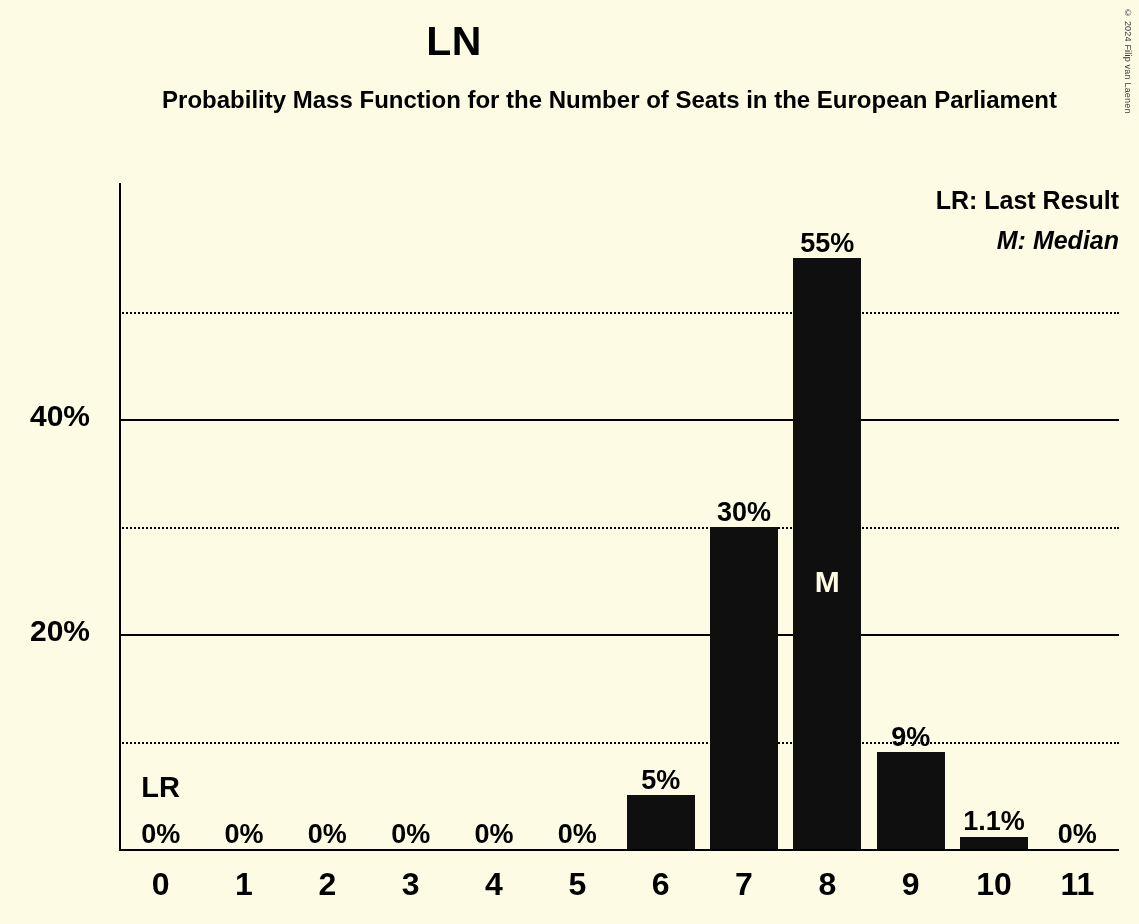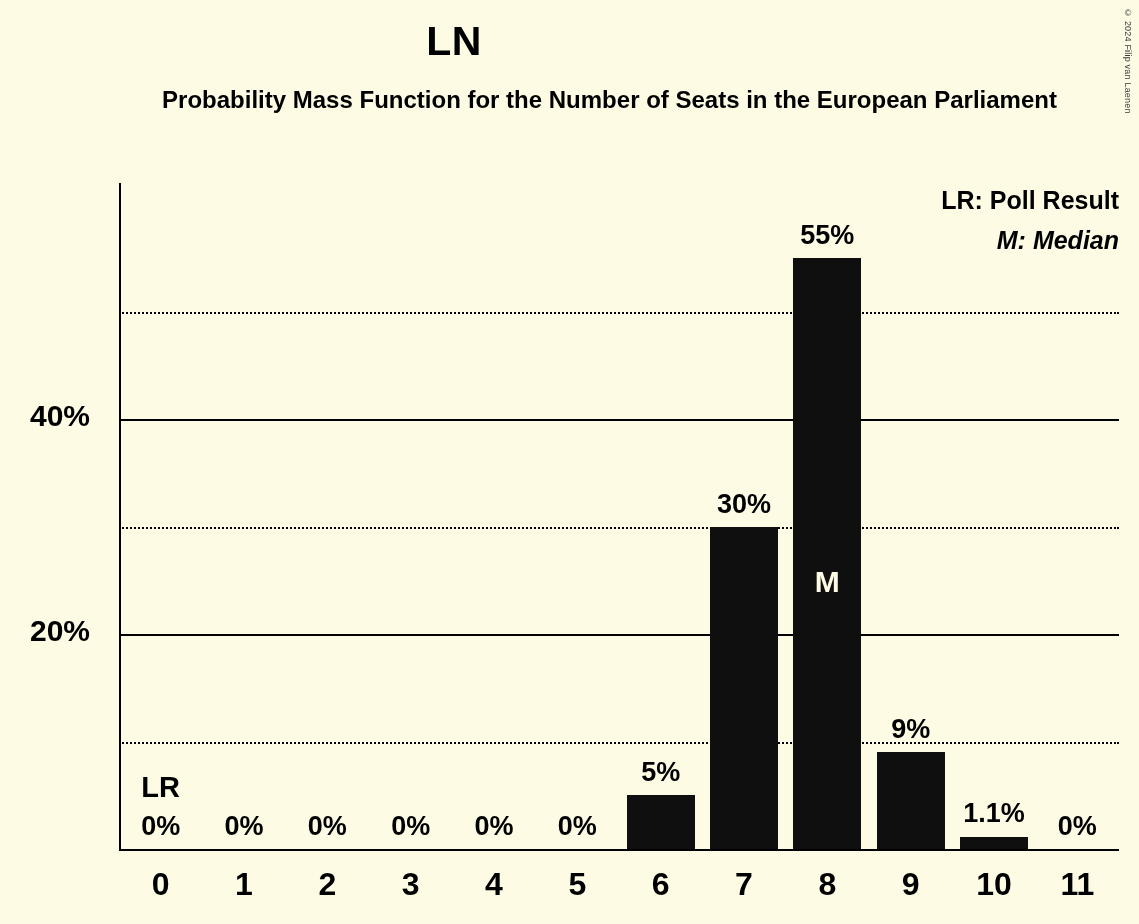--- a/index.html
+++ b/index.html
@@ -106,20 +106,21 @@
     position: absolute;
     bottom: 0;
     background: #0f0f0f;
   }
   .bar-value {
     position: absolute;
     text-align: center;
     font-size: 27px;
     font-weight: 700;
     white-space: nowrap;
+    margin-top: 8px;
   }
   .xtick {
     position: absolute;
     top: 866px;
     text-align: center;
     font-size: 32px;
     font-weight: 700;
   }
   .legend {
     position: absolute;
@@ -178,21 +179,21 @@
       <div class="bar-value" style="left: 656.667px; width: 103.333px; top: 37.1935px;">55%</div>
       <div class="bar" style="left: 757.5px; width: 68.3333px; height: 96.6774px; background: rgb(15, 15, 15);"></div>
       <div class="bar-value" style="left: 740px; width: 103.333px; top: 531.323px;">9%</div>
       <div class="bar" style="left: 840.833px; width: 68.3333px; height: 11.8161px; background: rgb(15, 15, 15);"></div>
       <div class="bar-value" style="left: 823.333px; width: 103.333px; top: 615px;">1.1%</div>
       <div class="bar-value" style="left: 906.667px; width: 103.333px; top: 628px;">0%</div>
       <div class="lr-marker" style="left: 0px; width: 83.3333px; top: 588px;">LR</div>
       <div class="median-marker" style="left: 666.667px; width: 83.3333px; top: 382.413px;">M</div>
     </div>
 
-  <div class="legend" style="top:186px;">LR: Poll Result</div>
+  <div class="legend" style="top:186px;">LR: Last Result</div>
   <div class="legend" style="top:226px;font-style:italic;">M: Median</div>
 
 <div class="xtick" style="left: 119px; width: 83.3333px;">0</div>
     <div class="xtick" style="left: 202.333px; width: 83.3333px;">1</div>
     <div class="xtick" style="left: 285.667px; width: 83.3333px;">2</div>
     <div class="xtick" style="left: 369px; width: 83.3333px;">3</div>
     <div class="xtick" style="left: 452.333px; width: 83.3333px;">4</div>
     <div class="xtick" style="left: 535.667px; width: 83.3333px;">5</div>
     <div class="xtick" style="left: 619px; width: 83.3333px;">6</div>
     <div class="xtick" style="left: 702.333px; width: 83.3333px;">7</div>

